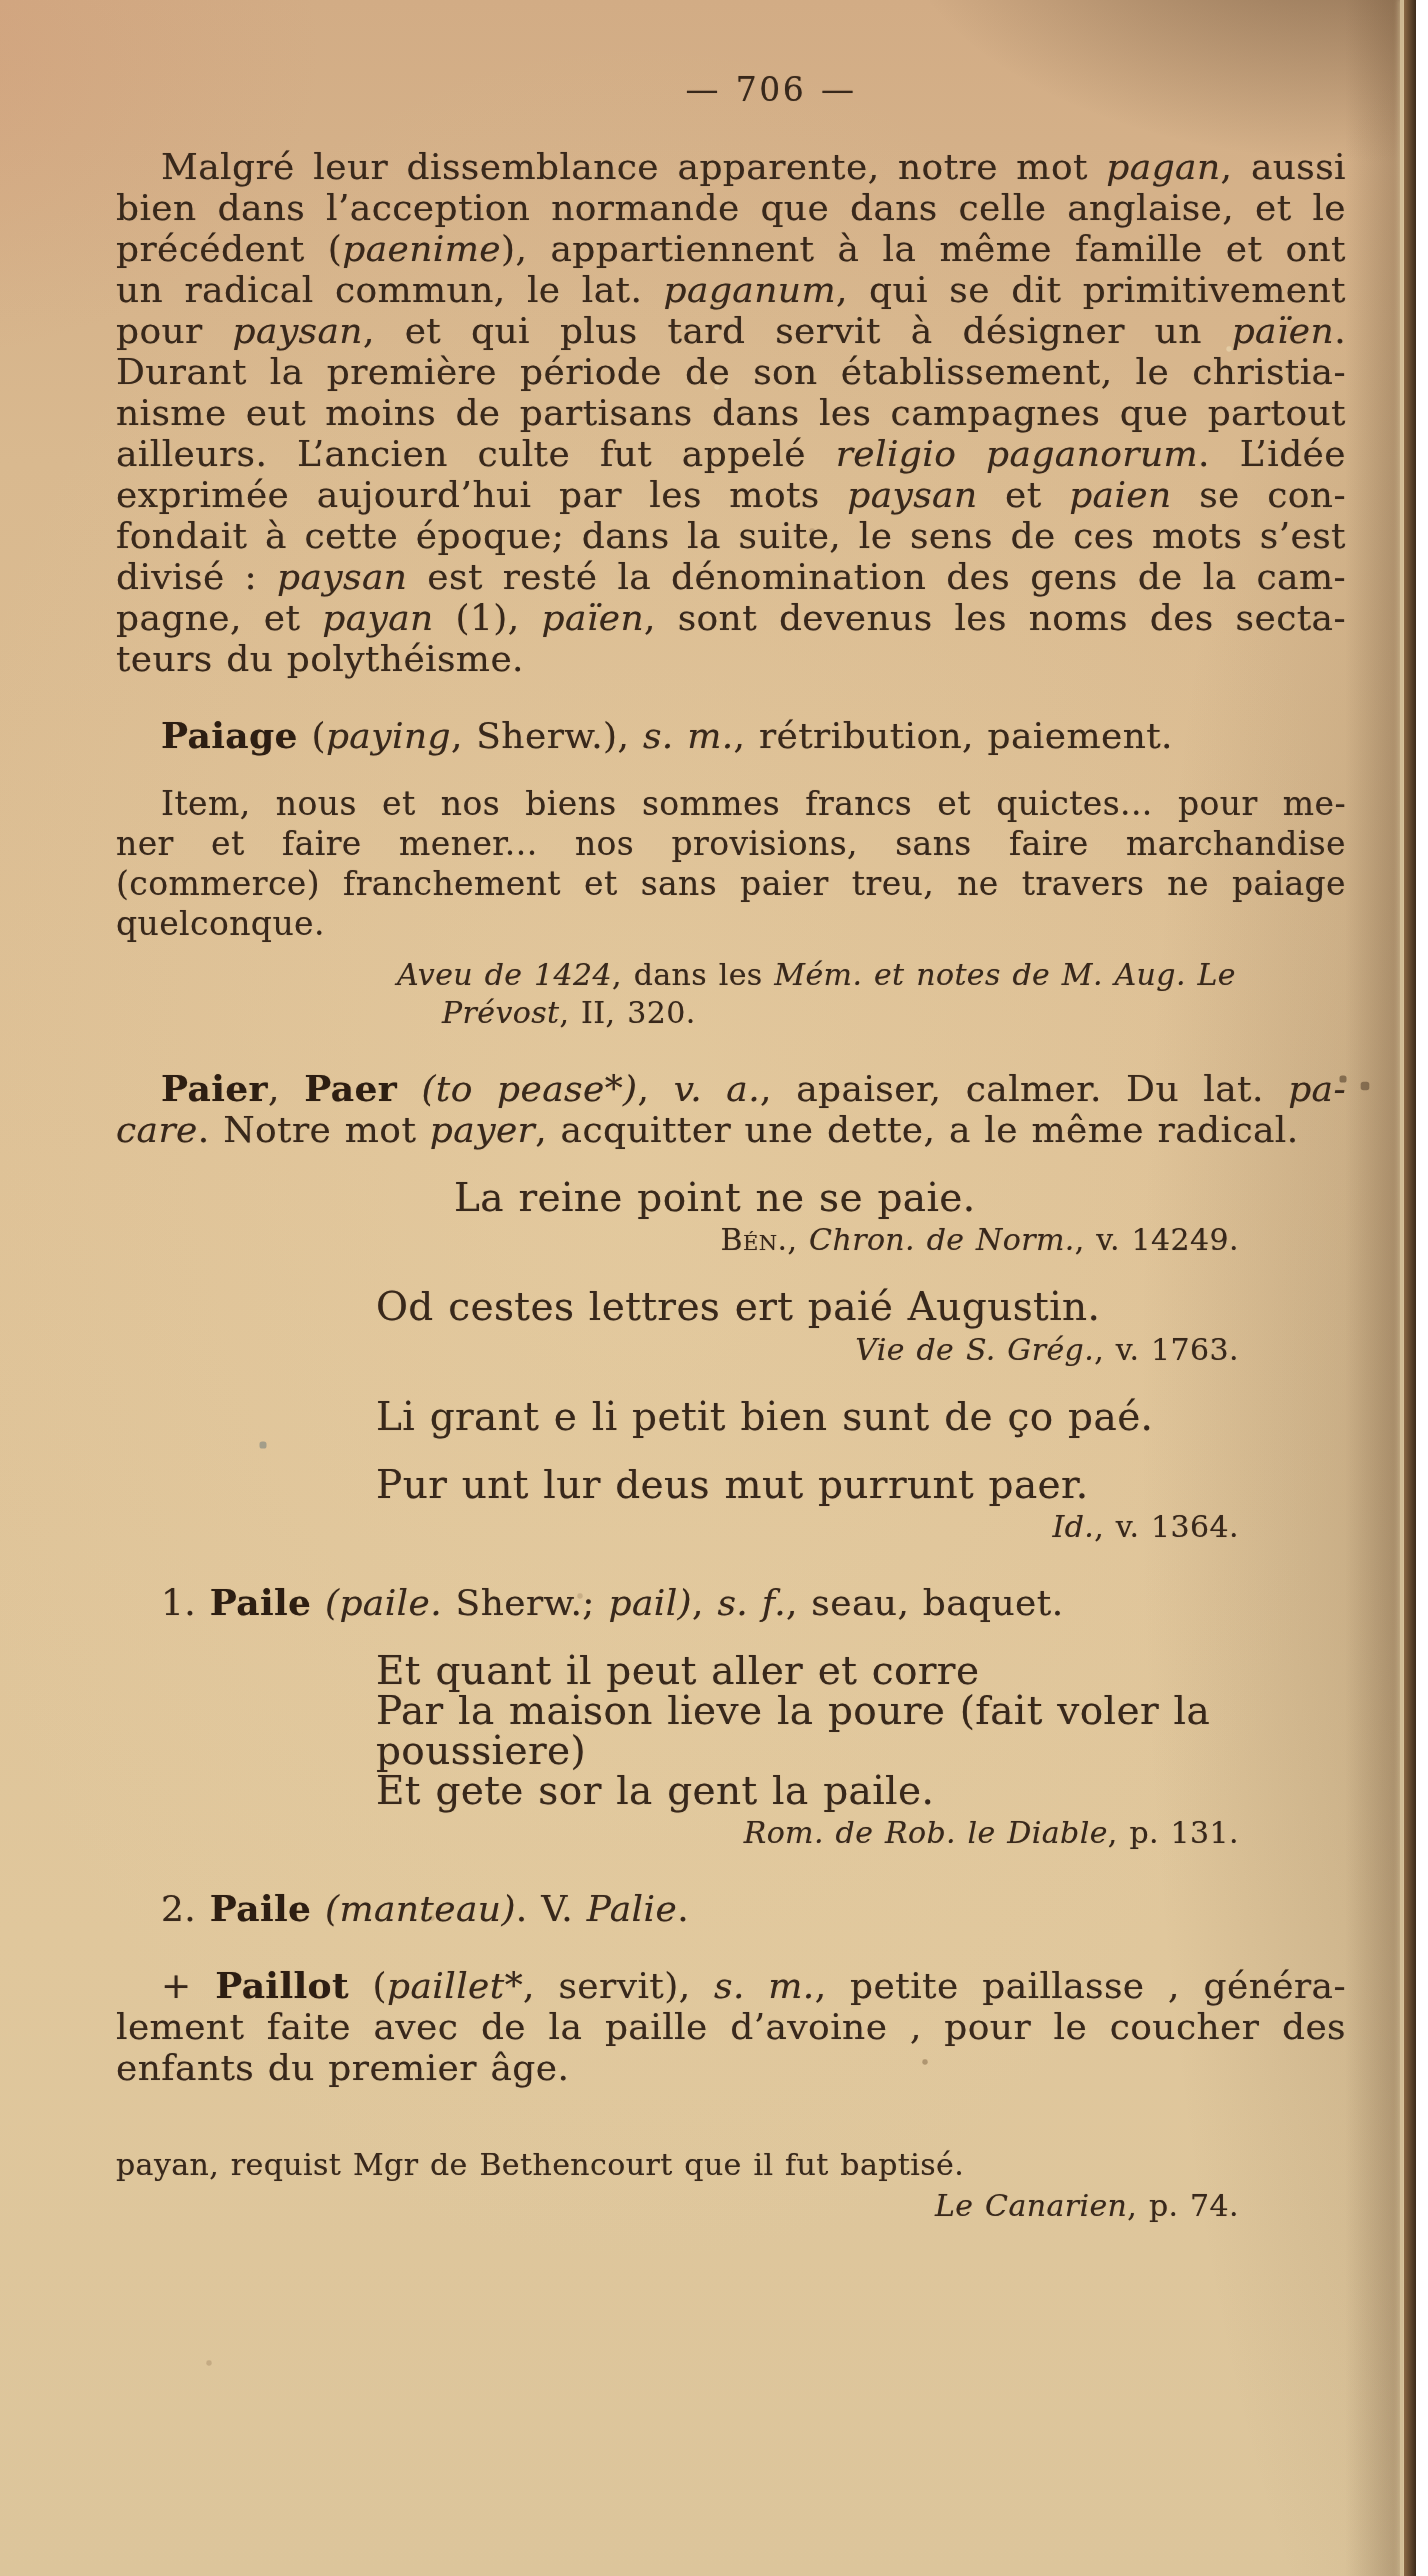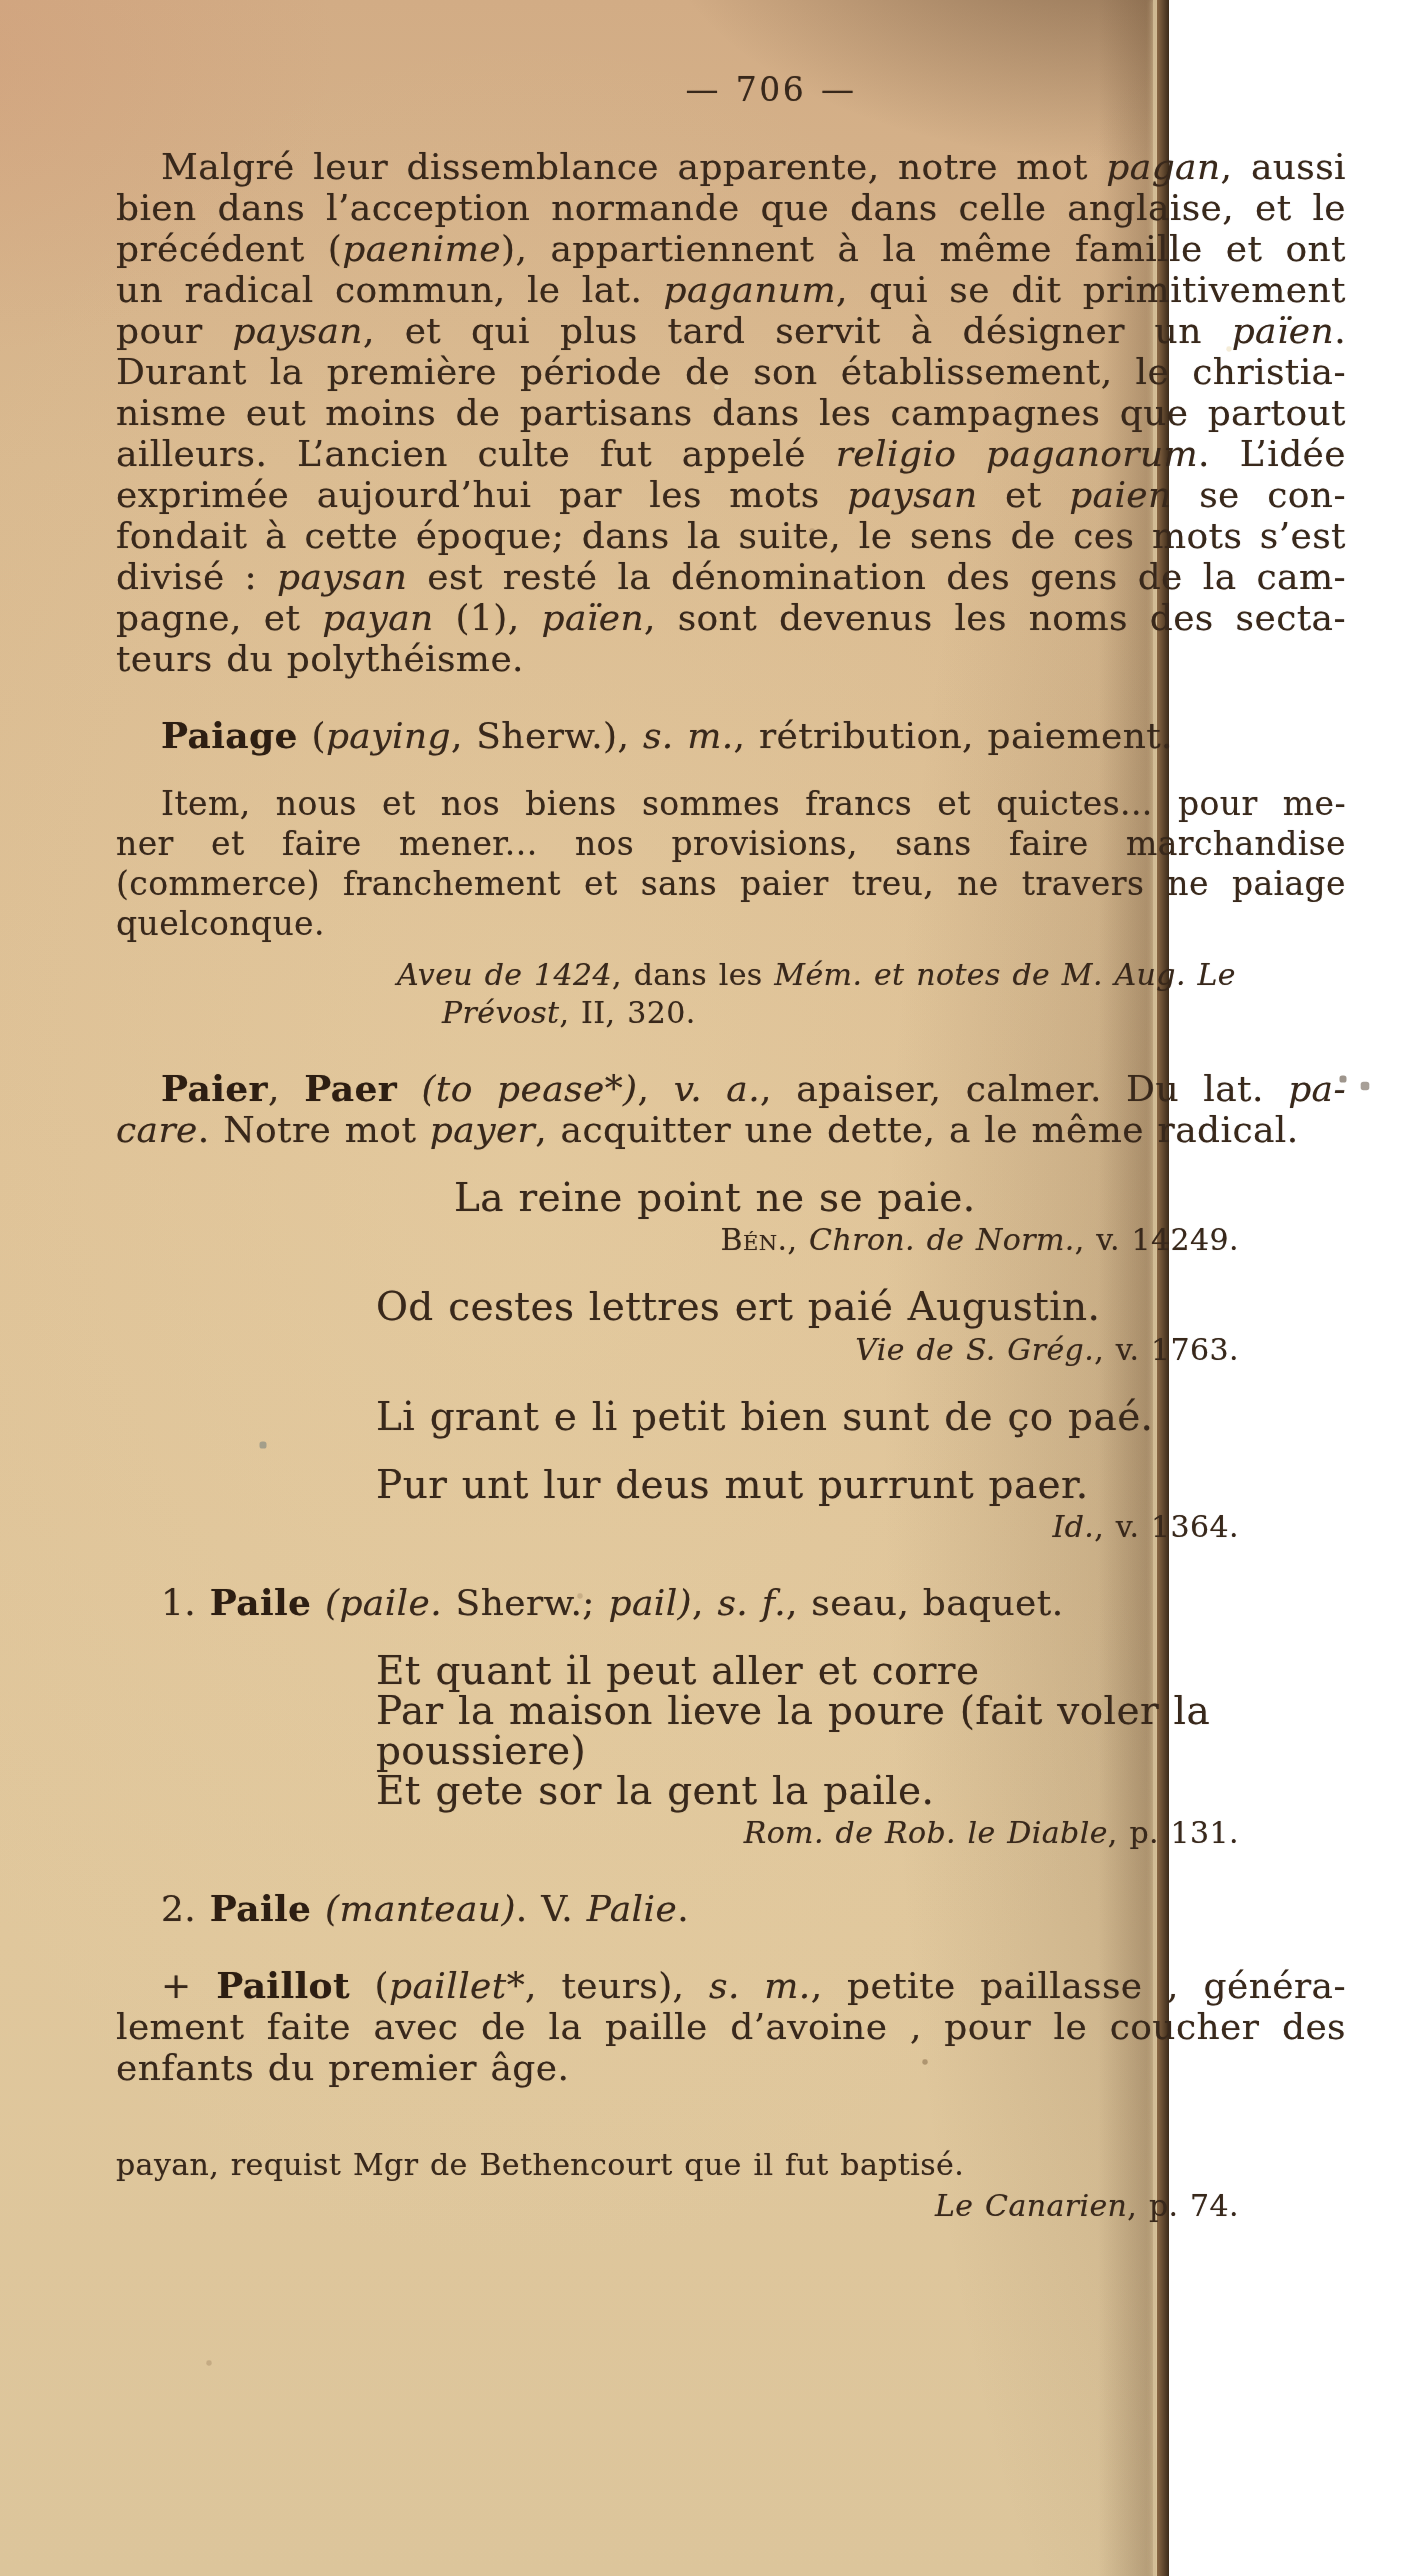--- a/index.html
+++ b/index.html
@@ -3,21 +3,21 @@
 <meta charset="utf-8">
 <style>
   html, body {
     margin: 0; padding: 0;
     width: 1429px; height: 2576px;
     overflow: hidden;
     font-family: "DejaVu Serif", "Liberation Serif", serif;
   }
   .page {
     position: absolute; left: 0; top: 0;
-    width: 1169px; height: 2576px;
+    width: 1416px; height: 2576px;
     color: #38281b;
     background:
       radial-gradient(ellipse 784px 429px at 97% -4%, rgba(58,38,20,.52), rgba(58,38,20,0) 62%),
       radial-gradient(ellipse 512px 2146px at 104% 55%, rgba(92,66,40,.26), rgba(92,66,40,0) 65%),
       radial-gradient(ellipse 677px 512px at -6% 2%, rgba(205,140,108,.28), rgba(205,140,108,0) 60%),
       radial-gradient(ellipse 1032px 1568px at 45% 45%, rgba(236,216,172,.32), rgba(236,216,172,0) 72%),
       linear-gradient(180deg, #d2ac85 0%, #d9b98f 18%, #dec196 45%, #e0c79c 75%, #dcc59b 100%);
   }
   
   .edge-shadow { position:absolute; top:0; right:13.2px; width:58px; height:100%;
@@ -141,21 +141,21 @@
           <div class="line"><span>Par la maison lieve la poure (fait voler la poussiere)</span></div>
           <div class="line"><span>Et gete sor la gent la paile.</span></div>
         </div>
         <div class="block cite right">
           <div class="line"><span class="i">Rom. de Rob. le Diable</span><span>, p. 131.</span></div>
         </div>
         <div class="block entry">
           <div class="line ind"><span>2. </span><span class="b">Paile</span><span> </span><span class="i">(manteau)</span><span>. V. </span><span class="i">Palie</span><span>.</span></div>
         </div>
         <div class="block entry">
-          <div class="line just ind"><span>+ </span><span class="b">Paillot</span><span> (</span><span class="i">paillet*</span><span>, teurs), </span><span class="i">s. m.</span><span>, petite paillasse , généra-</span></div>
+          <div class="line just ind"><span>+ </span><span class="b">Paillot</span><span> (</span><span class="i">paillet*</span><span>, servit), </span><span class="i">s. m.</span><span>, petite paillasse , généra-</span></div>
           <div class="line just"><span>lement faite avec de la paille d’avoine , pour le coucher des</span></div>
           <div class="line"><span>enfants du premier âge.</span></div>
         </div>
         <div class="block footnote">
           <div class="line"><span>payan, requist Mgr de Bethencourt que il fut baptisé.</span></div>
         </div>
         <div class="block cite right">
           <div class="line"><span class="i">Le Canarien</span><span>, p. 74.</span></div>
         </div>
       </div>

